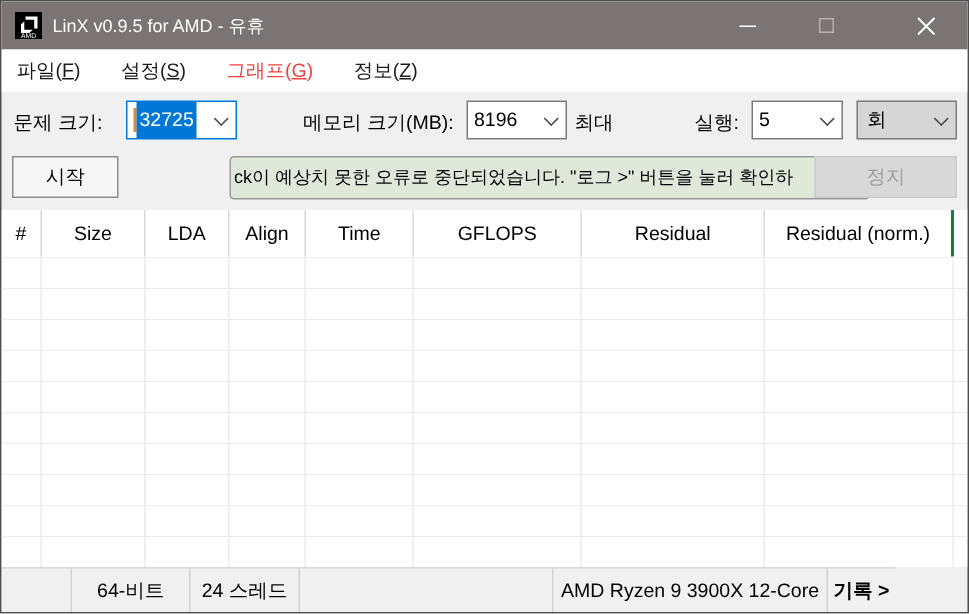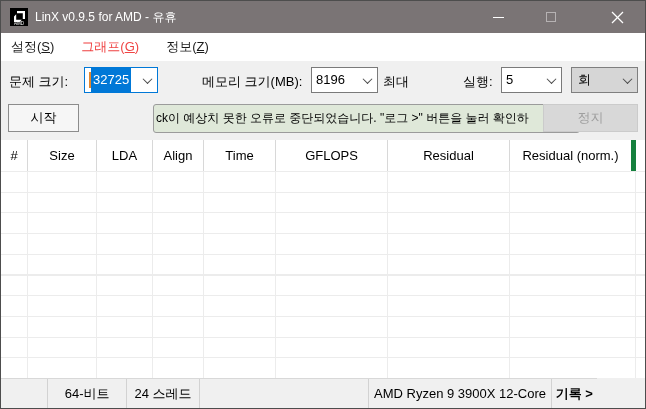--- a/index.html
+++ b/index.html
@@ -44,21 +44,21 @@
     font-size:13px; color:#000; display:flex; align-items:center; justify-content:center; }
   .btn.disabled { background:#d8d8d8; border-color:#cbcbcb; color:#9f9f9f; }
   .status-box { position:absolute; left:106px; top:103px; width:427px; height:29px;
     background:#dfe8d9; border:1px solid #9b9b9b; border-radius:3px;
     font-size:12px; color:#000; line-height:27px; white-space:nowrap; overflow:hidden; padding-left:2px;margin-left:46px; }
   
   .results { position:absolute; left:0; top:139px; width:644px; height:238px; background:#ffffff; }
   .thead { display:flex; height:31px; font-size:13px; color:#000; }
   .th { display:flex; align-items:center; justify-content:center; border-right:1px solid #d8d8d8;
     white-space:nowrap; overflow:hidden; }
-  .th.last { border-right:5px solid #15803d; }
+  .th.last { border-right:2px solid #15803d; }
   .tbody { position:relative; height:207px;
     background:repeating-linear-gradient(to bottom,#ececec 0 1px,transparent 1px 20.7px); }
   .tbody .colline { position:absolute; top:0; bottom:0; width:1px; background:#ececec; }
   
   .statusbar { position:absolute; left:0; top:377px; width:596px; height:30px; background:#f0f0f0;
     border-top:1px solid #d8d8d8; display:flex; font-size:13px; color:#000; }
   .sb-cell { height:100%; display:flex; align-items:center; justify-content:center;
     border-right:1px solid #d2d2d2; white-space:nowrap; overflow:hidden; }
   .sb-cell.nb { border-right:none; }
 </style>
@@ -85,20 +85,21 @@
     </div>
     <div class="cap-btn cap-close">
       <svg width="13" height="13" viewBox="0 0 13 13">
         <line x1="1" y1="1" x2="12" y2="12" stroke="#fff" stroke-width="1.3"></line>
         <line x1="12" y1="1" x2="1" y2="12" stroke="#fff" stroke-width="1.3"></line>
       </svg>
     </div>
   </div>
 
   <div class="menubar">
+    <div class="menu-item"><span>파일(</span><span class="mn">F</span><span>)</span></div>
     <div class="menu-item"><span>설정(</span><span class="mn">S</span><span>)</span></div>
     <div class="menu-item disabled"><span>그래프(</span><span class="mn">G</span><span>)</span></div>
     <div class="menu-item"><span>정보(</span><span class="mn">Z</span><span>)</span></div>
   </div>
 
   <div class="label" style="left:8px;">문제 크기:</div>
   <div class="combo focused" style="left:83px; width:74px;">
     <div class="val">
         <span class="caret"></span>
         <span class="sel">32725</span>

